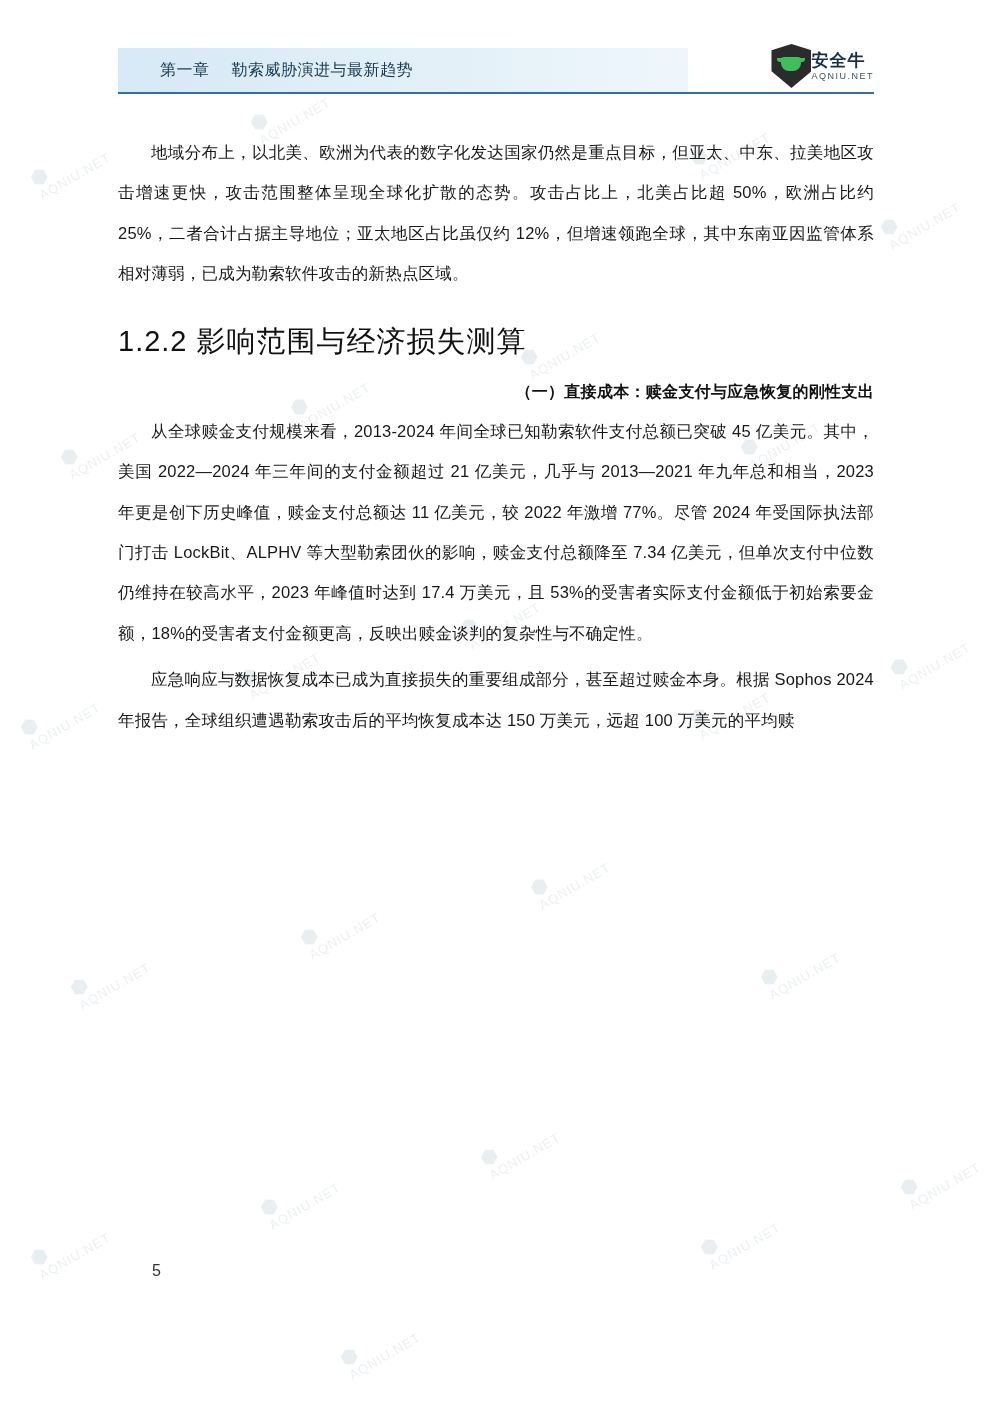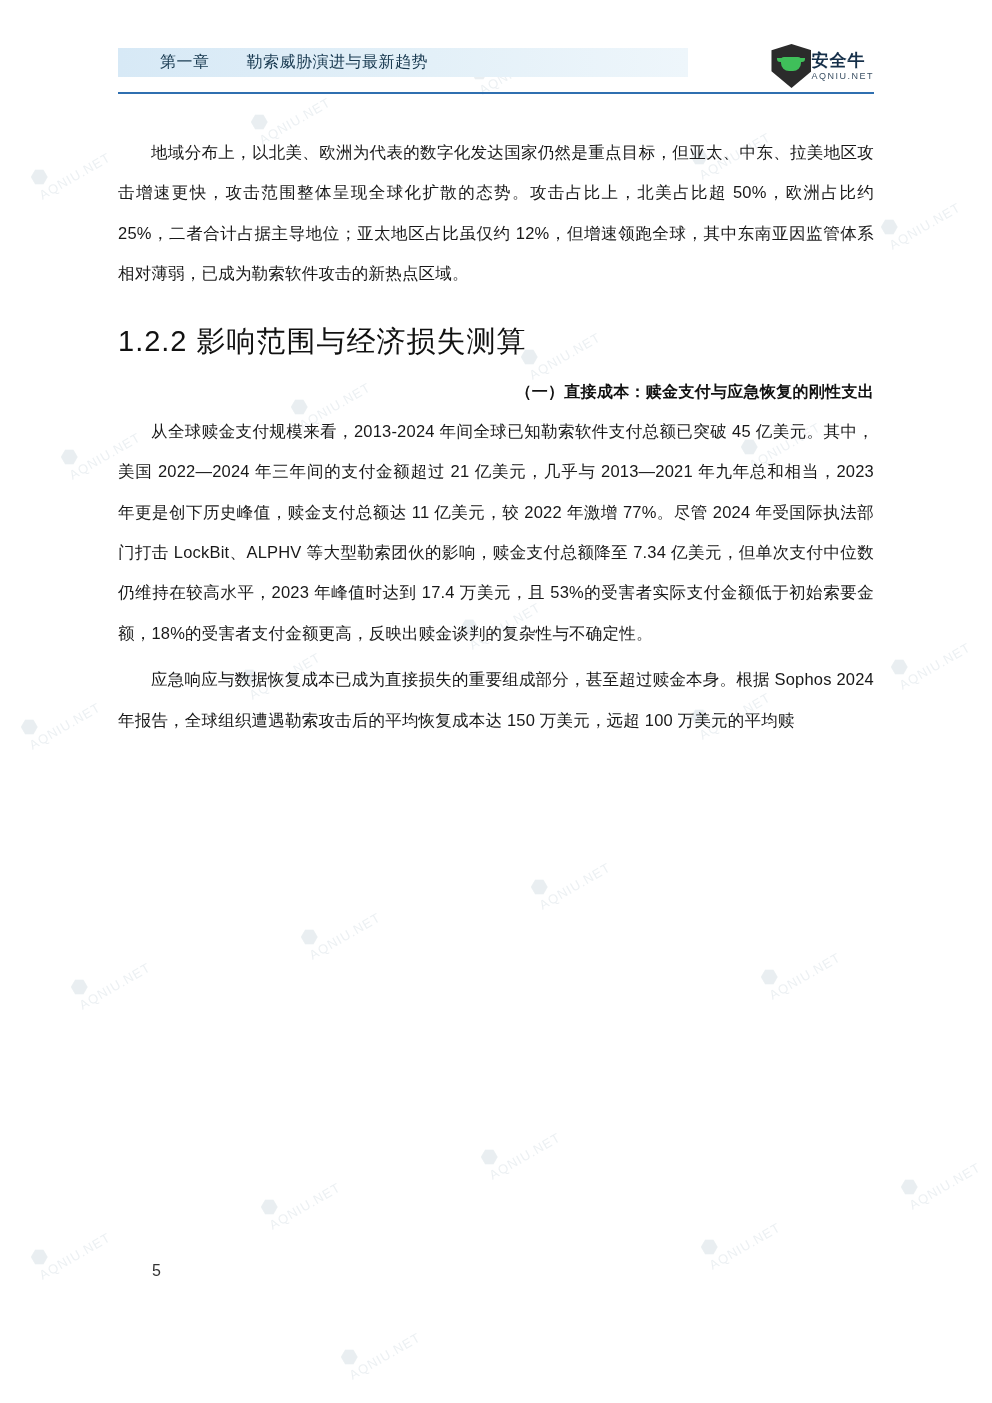--- a/index.html
+++ b/index.html
@@ -49,36 +49,36 @@
     left: 118px;
     width: 756px;
     height: 44px;
     z-index: 2;
   }
   .header-bar {
     position: absolute;
     left: 0;
     top: 0;
     width: 570px;
-    height: 29px;
+    height: 44px;
     background: linear-gradient(90deg, #d7e9f6 0%, #e3f0f8 55%, #eef6fb 100%);
     display: flex;
     align-items: center;
   }
   .chapter-label {
     font-size: 16px;
     color: #17384f;
     margin-left: 42px;
     letter-spacing: .5px;
     font-weight: 500;
   }
   .chapter-title {
     font-size: 16px;
     color: #17384f;
-    margin-left: 37px;
+    margin-left: 22px;
     letter-spacing: .5px;
     font-weight: 500;
     font-family: Liberation Serif, serif;
   }
   .header-rule {
     position: absolute;
     left: 0;
     top: 44px;
     width: 756px;
     height: 2px;

